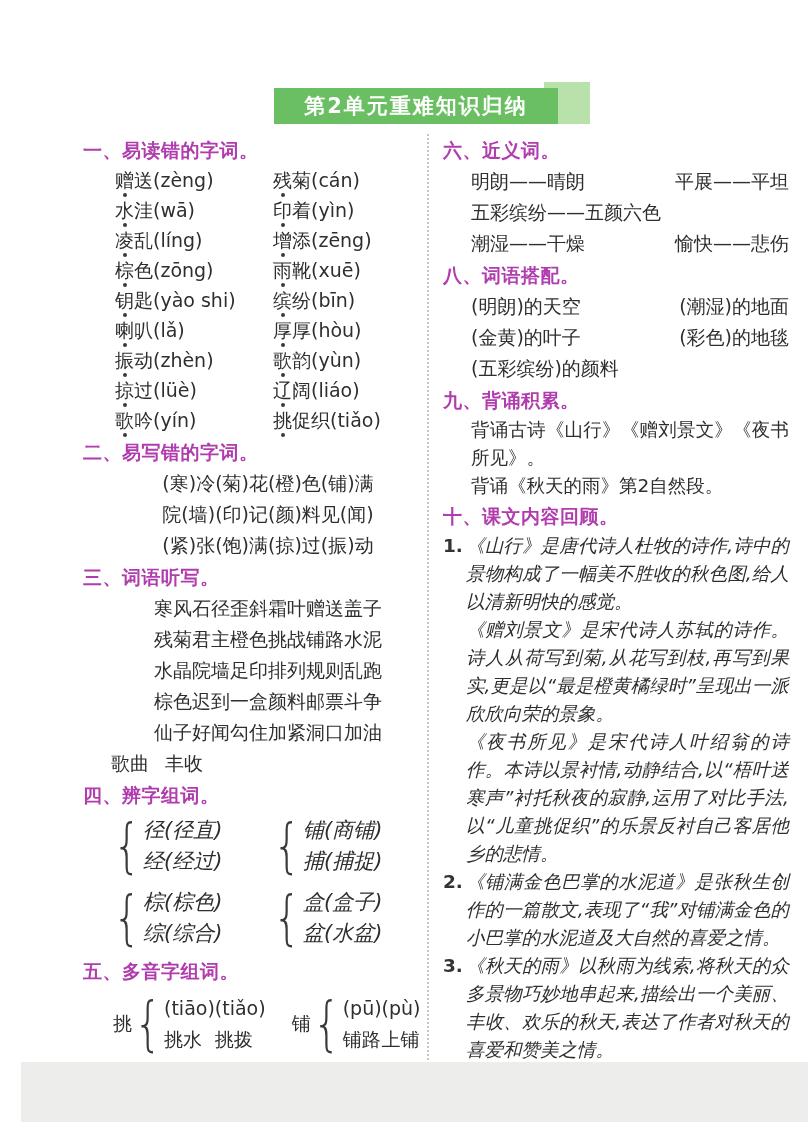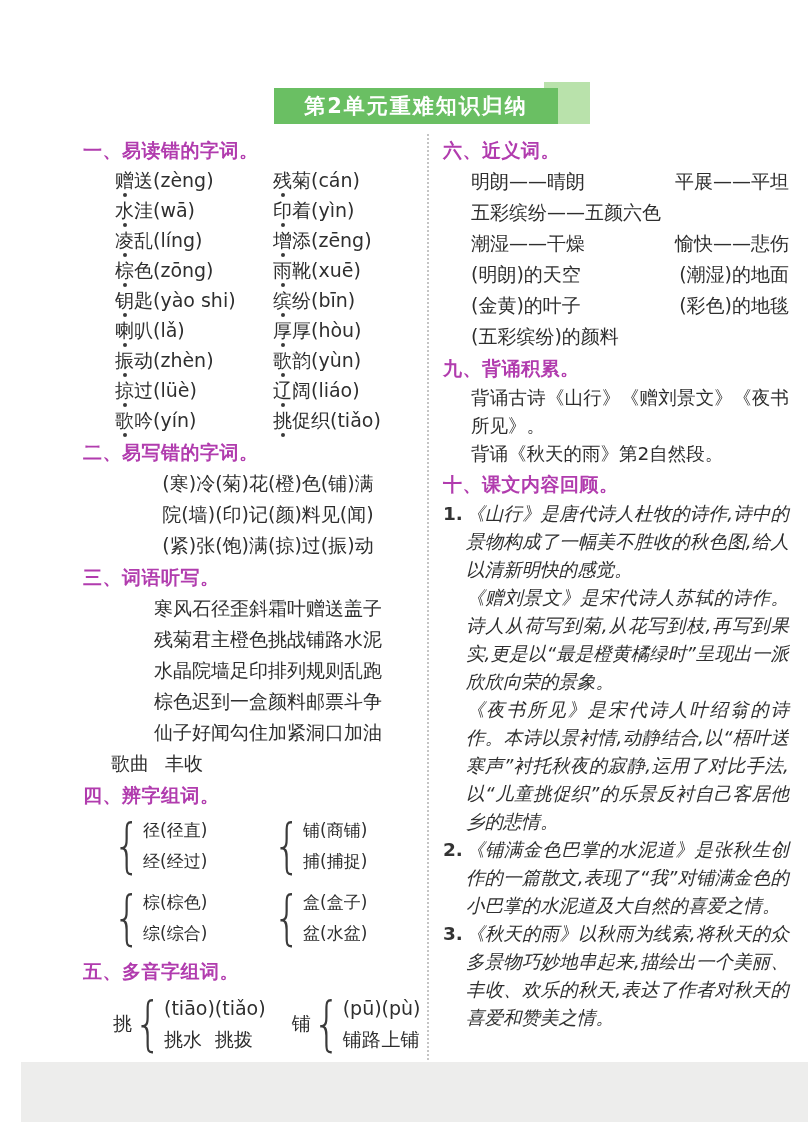--- a/index.html
+++ b/index.html
@@ -56,21 +56,21 @@
   .row4,.row6,.row2sp{display:flex;justify-content:center;width:314px;font-size:19px;line-height:31px;}
   .rowgap{display:flex;gap:16px;width:314px;font-size:19px;line-height:31px;}
 
   
   .bz-grid{margin-left:30px;display:grid;grid-template-columns:160px 1fr;row-gap:10px;margin-top:6px;}
   .bz{display:flex;align-items:center;}
   .brace{
     font-size:44px;font-weight:300;color:#3a3a3a;
     transform:scaleY(1.35);line-height:60px;margin-right:2px;
   }
-  .bz-lines{display:flex;flex-direction:column;font-size:17px;line-height:31px;}
+  .bz-lines{display:flex;flex-direction:column;font-size:21px;line-height:31px;font-style:italic;}
 
   
   .poly-row{margin-left:30px;display:flex;margin-top:8px;}
   .poly{display:flex;align-items:center;margin-right:26px;}
   .poly-char{font-size:19px;margin-right:2px;}
   .poly-lines{display:flex;font-size:19px;line-height:31px;}
 
   
   .rline{font-size:19px;line-height:31px;}
   .rline2{display:flex;justify-content:space-between;width:318px;font-size:19px;line-height:31px;}
@@ -256,20 +256,21 @@
         <div class="rline">五彩缤纷——五颜六色</div>
       </div>
 
       <div class="small-indent">
         <div class="rline2">
           <span>潮湿——干燥</span>
           <span>愉快——悲伤</span>
         </div>
       </div>
 
+      <div class="sec-h">八、词语搭配。</div>
       <div class="small-indent">
         <div class="rline2">
           <span>(明朗)的天空</span>
           <span>(潮湿)的地面</span>
         </div>
         <div class="rline2">
           <span>(金黄)的叶子</span>
           <span>(彩色)的地毯</span>
         </div>
         <div class="rline">(五彩缤纷)的颜料</div>

